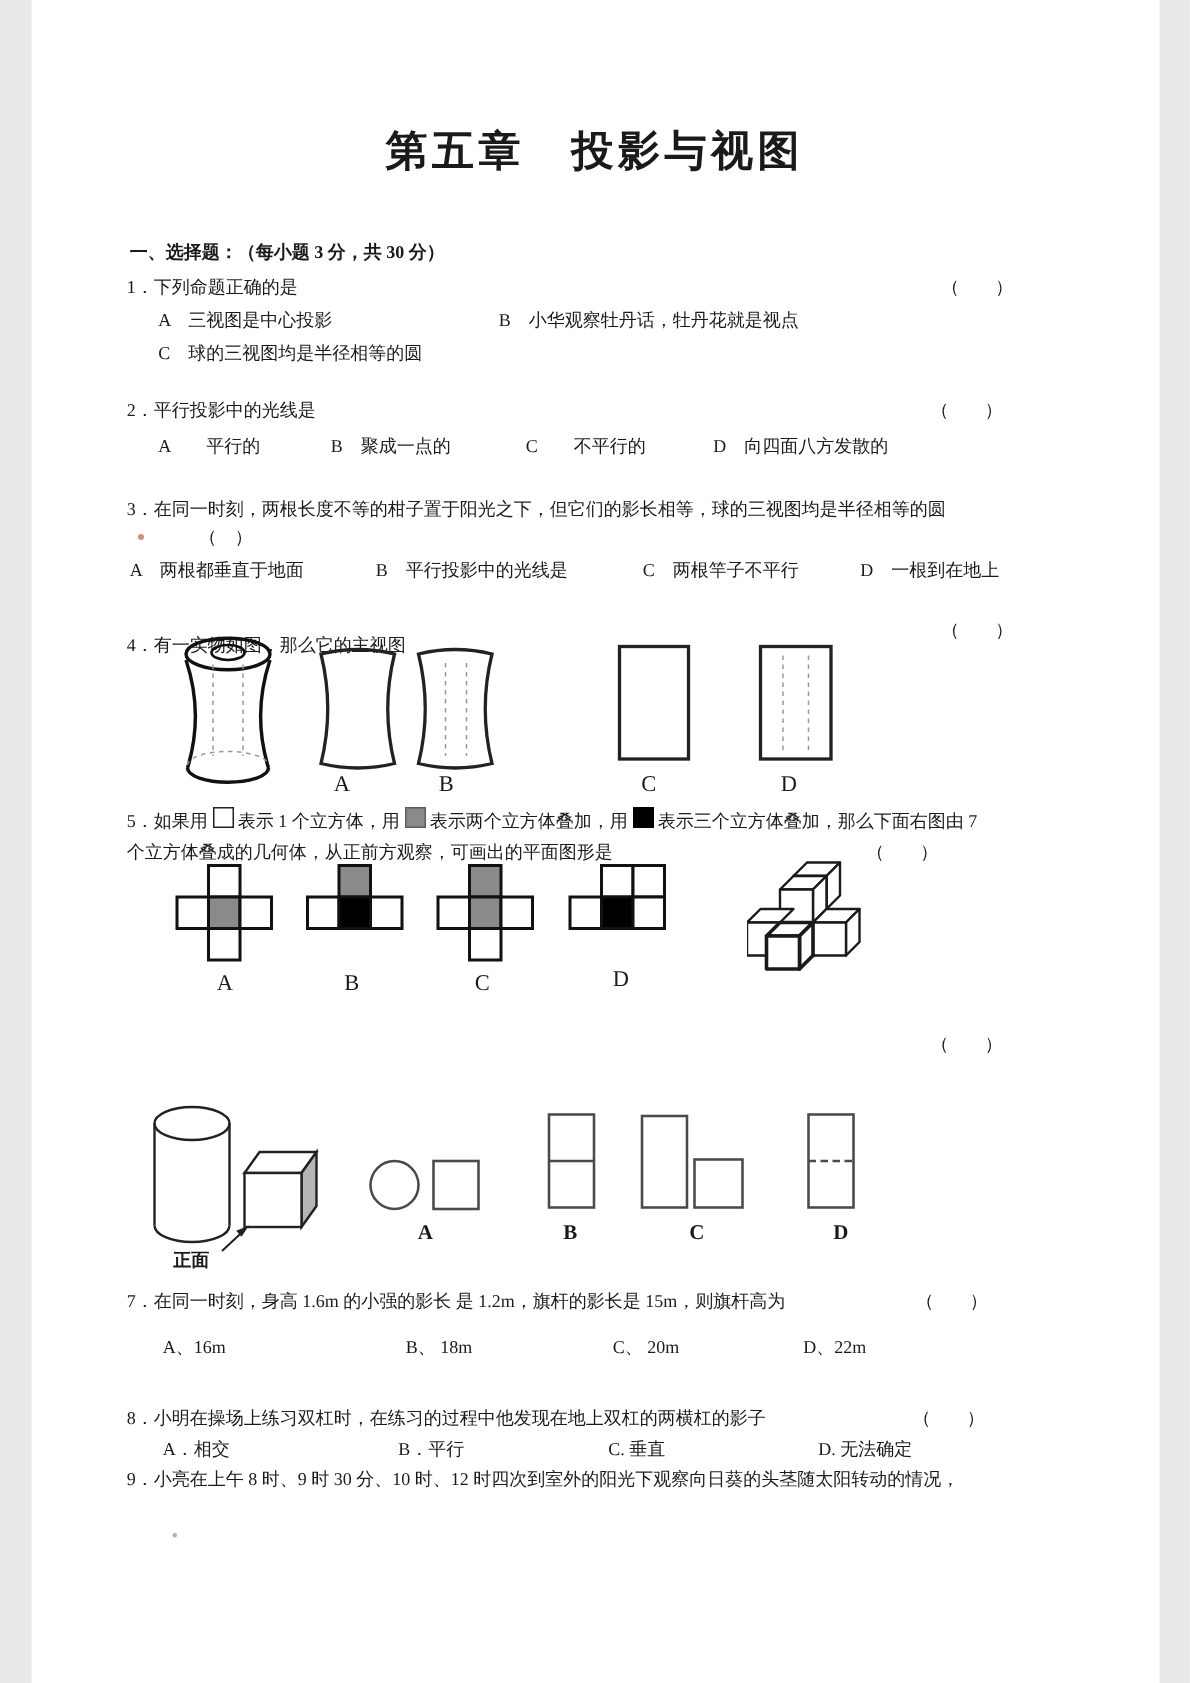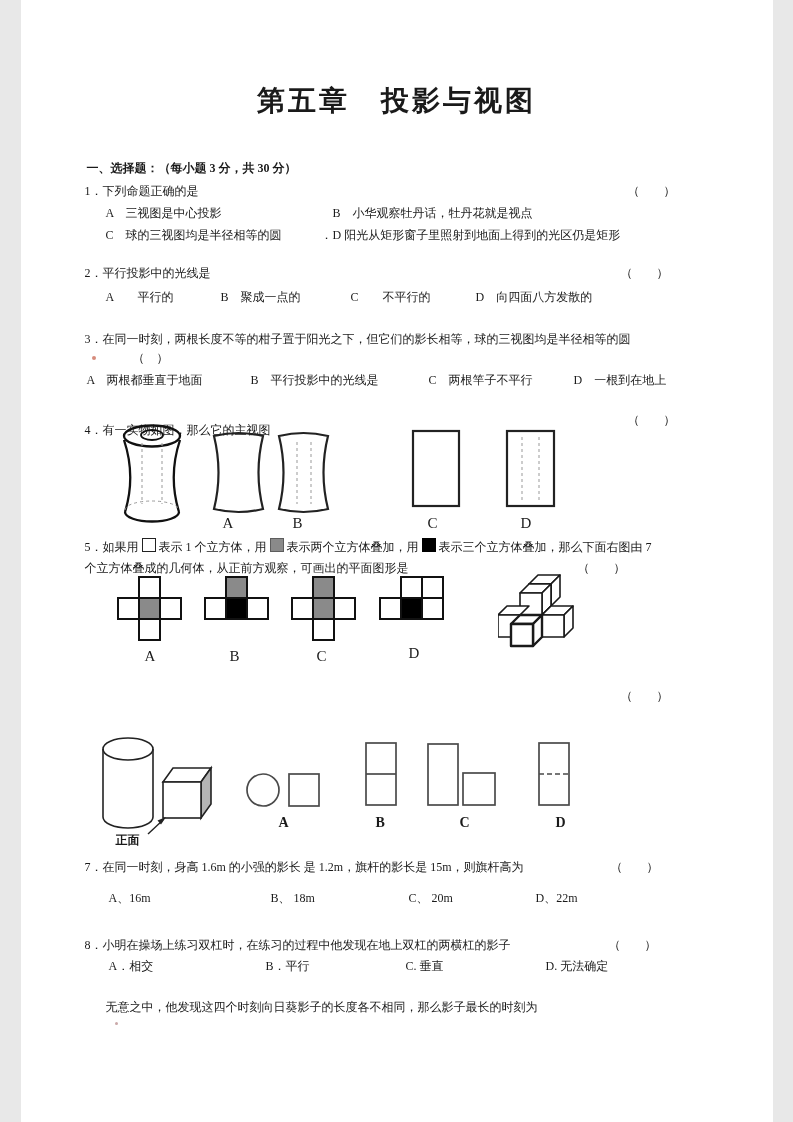--- a/index.html
+++ b/index.html
@@ -30,21 +30,20 @@
 
   <div class="title">第五章　投影与视图</div>
 
   <div class="ln bold" style="left:66px;top:159px">一、选择题：（每小题 3 分，共 30 分）</div>
 
   <div class="ln" style="left:64px;top:182px"><span>1．</span><span>下列命题正确的是</span></div>
   <div class="ln" style="left:607px;top:182px">（　　）</div>
   <div class="ln" style="left:85px;top:204px">A　三视图是中心投影</div>
   <div class="ln" style="left:85px;top:226px">C　球的三视图均是半径相等的圆</div>
   <div class="ln" style="left:312px;top:204px">B　小华观察牡丹话，牡丹花就是视点</div>
-  <div class="ln" style="left:300px;top:226px">．D 阳光从矩形窗子里照射到地面上得到的光区仍是矩形</div>
 
   <div class="ln" style="left:64px;top:264px"><span>2．</span><span>平行投影中的光线是</span></div>
   <div class="ln" style="left:600px;top:264px">（　　）</div>
   <div class="ln" style="left:85px;top:288px">A　　平行的</div>
   <div class="ln" style="left:200px;top:288px">B　聚成一点的</div>
   <div class="ln" style="left:330px;top:288px">C　　不平行的</div>
   <div class="ln" style="left:455px;top:288px">D　向四面八方发散的</div>
 
   <div class="ln" style="left:64px;top:330px"><span>3．</span><span>在同一时刻，两根长度不等的柑子置于阳光之下，但它们的影长相等，球的三视图均是半径相等的圆</span></div>
   <div class="dot" style="left:71px;top:356px;width:4px;height:4px;background:#c86450;opacity:.75"></div>
@@ -211,16 +210,16 @@
   <div class="ln" style="left:388px;top:889px">C、 20m</div>
   <div class="ln" style="left:515px;top:889px">D、22m</div>
 
   <div class="ln" style="left:64px;top:936px"><span>8．</span><span>小明在操场上练习双杠时，在练习的过程中他发现在地上双杠的两横杠的影子</span></div>
   <div class="ln" style="left:588px;top:936px">（　　）</div>
   <div class="ln" style="left:88px;top:957px">A．相交</div>
   <div class="ln" style="left:245px;top:957px">B．平行</div>
   <div class="ln" style="left:385px;top:957px">C. 垂直</div>
   <div class="ln" style="left:525px;top:957px">D. 无法确定</div>
 
-  <div class="ln" style="left:85px;top:998px">无意之中，他发现这四个时刻向日葵影子的长度各不相同，那么影子最长的时刻为</div>
+  <div class="ln" style="left:64px;top:977px"><span>9．</span><span>小亮在上午 8 时、9 时 30 分、10 时、12 时四次到室外的阳光下观察向日葵的头茎随太阳转动的情况，</span></div>
   <div class="dot" style="left:94px;top:1022px;width:3px;height:3px;background:#caa8a8"></div>
 
 </div>
 
 </body></html>

